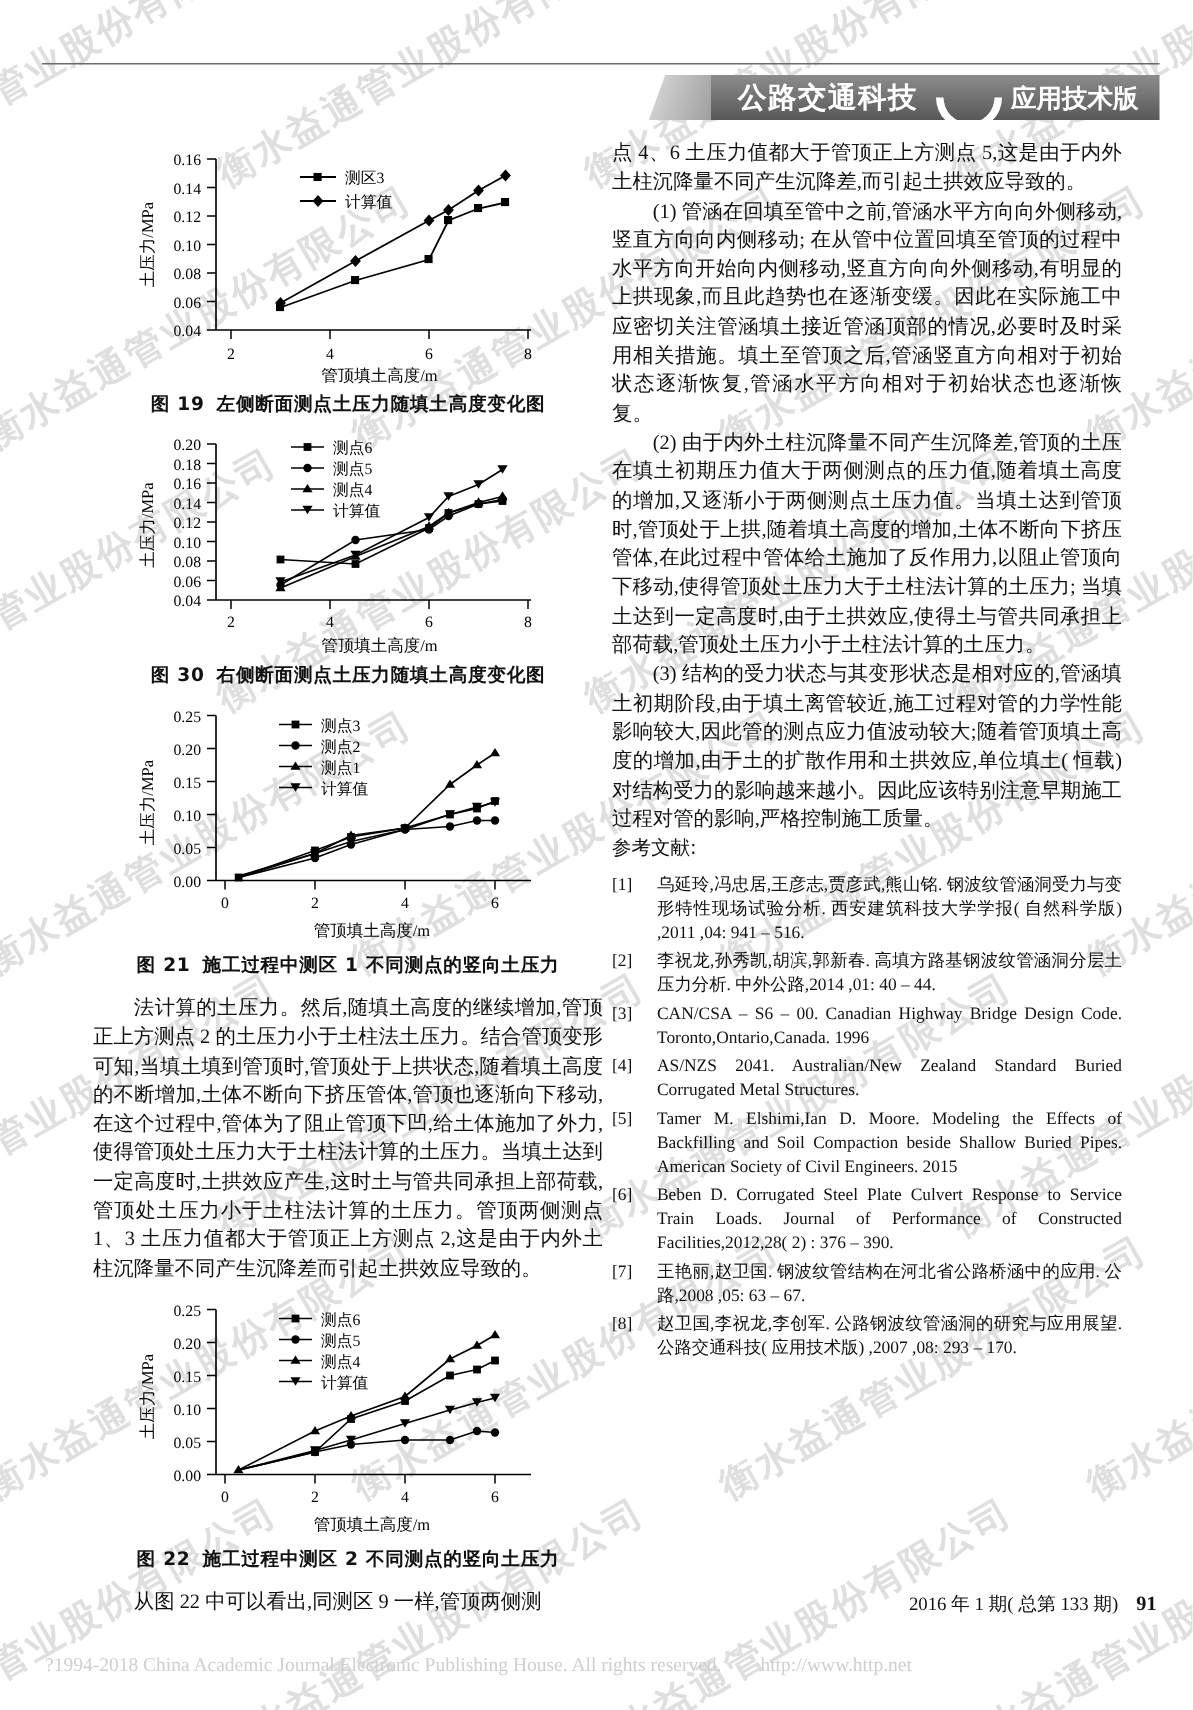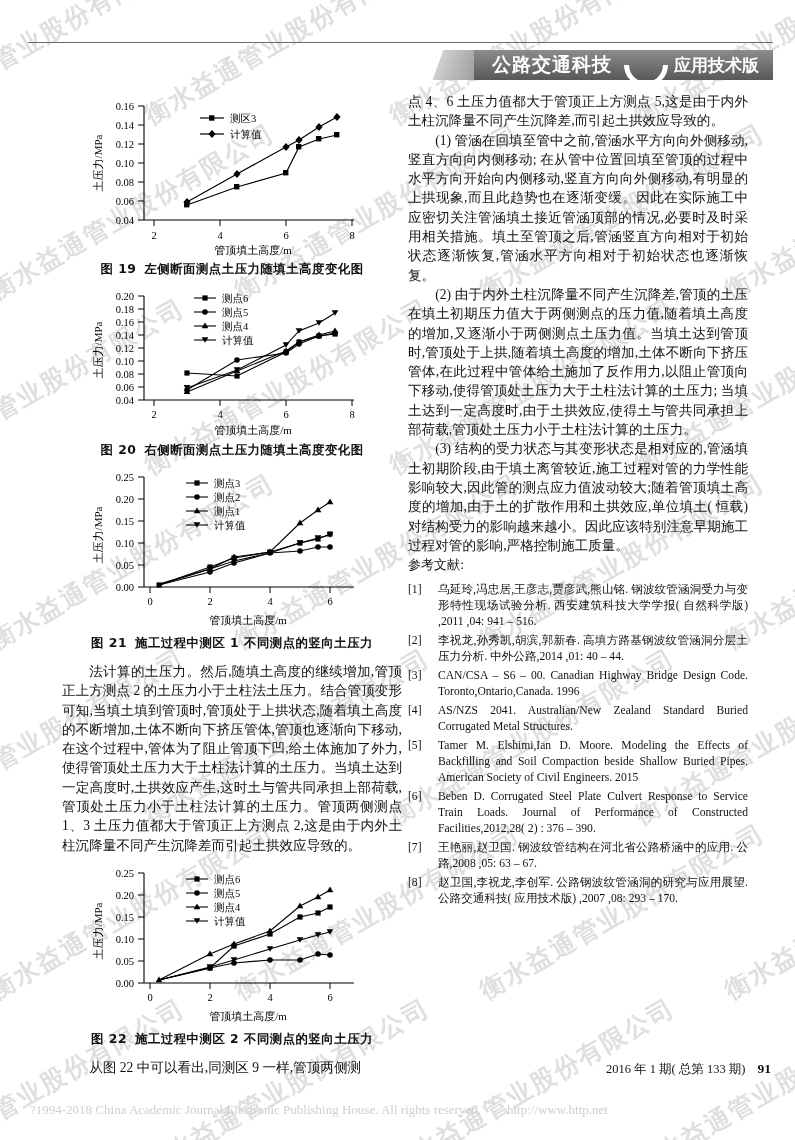--- a/index.html
+++ b/index.html
@@ -325,21 +325,21 @@
           <text class="leglab" x="140" y="28">测点5</text>
           <line x1="112" y1="38" x2="134" y2="38" stroke="#000" stroke-width="1.1"></line>
             <path d="M123,34.6 l3.4,5.6 l-6.8,0 z" fill="#000"></path>
           <text class="leglab" x="140" y="42">测点4</text>
           <line x1="112" y1="52" x2="134" y2="52" stroke="#000" stroke-width="1.1"></line>
             <path d="M119.6,49.2 l6.8,0 l-3.4,5.6 z" fill="#000"></path>
           <text class="leglab" x="140" y="56">计算值</text>
         </g>
       </svg>
       <div class="fig-caption">
-        <span class="fnum">图 20</span><span>右侧断面测点土压力随填土高度变化图</span>
+        <span class="fnum">图 30</span><span>右侧断面测点土压力随填土高度变化图</span>
       </div>
     </div>
 
     <div class="figure">
       <svg width="300" height="162" viewBox="0 0 300 162">
         <g>
           <line x1="62" y1="8" x2="62" y2="118" stroke="#000" stroke-width="1.1"></line>
           <line x1="62" y1="118" x2="272" y2="118" stroke="#000" stroke-width="1.1"></line>
           <g stroke="#000" stroke-width="1">
             <line x1="56" y1="118" x2="62" y2="118"></line>

